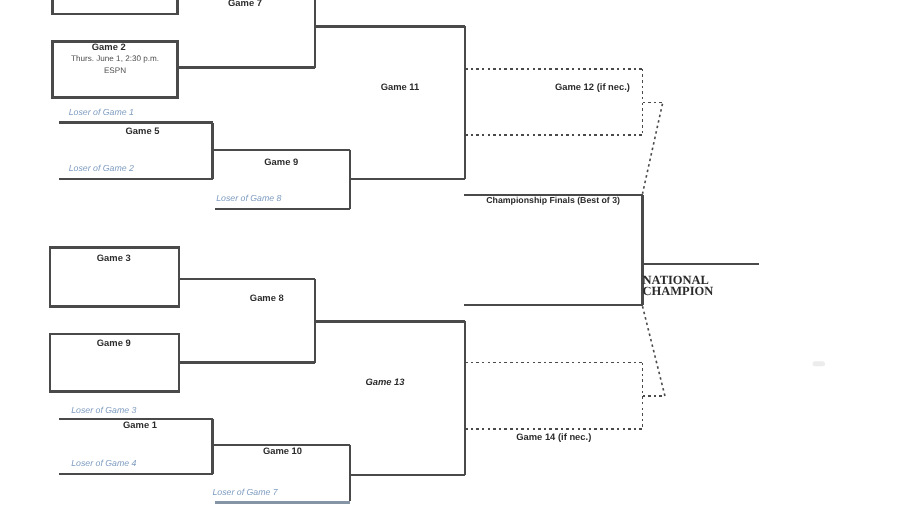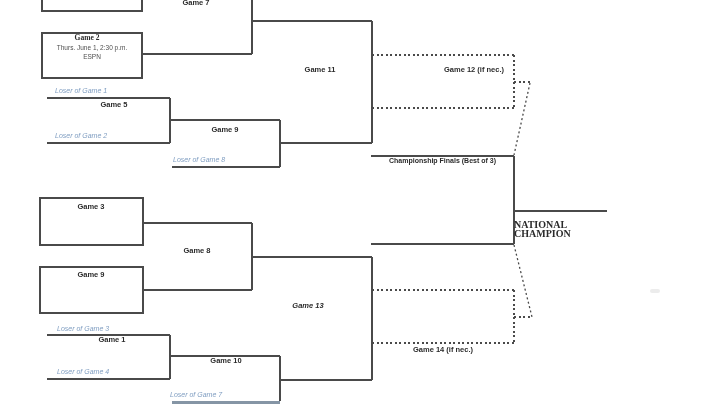--- a/index.html
+++ b/index.html
@@ -104,21 +104,21 @@
     <g stroke="#4a4a4a" stroke-width="1.3" fill="none" stroke-dasharray="2 2.5">
       <path d="M530,83 L514,155"></path>
       <path d="M514,245 L532,317"></path>
     </g>
   </svg>
 
   <div class="stray"></div>
 
   <div class="glabel" style="left:166px; top:-1px; width:60px;">Game 7</div>
 
-  <div class="glabel" style="left:42px; top:34px; width:90px;font-family:Liberation Serif, serif;">Game 2</div>
+  <div class="glabel" style="left:42px; top:34px; width:90px;">Game 2</div>
   <div class="detail" style="left:42px; top:44px; width:100px;">Thurs. June 1, 2:30 p.m.</div>
   <div class="detail" style="left:42px; top:53px; width:100px;">ESPN</div>
 
   <div class="loser" style="left:55px; top:87px;">Loser of Game 1</div>
   <div class="glabel" style="left:84px; top:101px; width:60px;">Game 5</div>
   <div class="loser" style="left:55px; top:132px;">Loser of Game 2</div>
 
   <div class="glabel" style="left:195px; top:126px; width:60px;">Game 9</div>
   <div class="loser" style="left:173px; top:156px;">Loser of Game 8</div>
 
@@ -126,21 +126,21 @@
   <div class="glabel" style="left:384px; top:66px; width:120px;text-align:right;">Game 12 (if nec.)</div>
 
   <div class="glabel" style="left:372px; top:157px; width:141px; font-size:7px;">Championship Finals (Best of 3)</div>
 
   <div class="champ" style="left:514px; top:220px; width:92px;">
     <div>NATIONAL</div>
     <div>CHAMPION</div>
   </div>
 
   <div class="glabel" style="left:61px; top:203px; width:60px;">Game 3</div>
-  <div class="glabel" style="left:167px; top:247px; width:60px;">Game 8</div>
+  <div class="glabel" style="left:167px; top:235px; width:60px;text-align:right;">Game 8</div>
   <div class="glabel" style="left:61px; top:271px; width:60px;">Game 9</div>
 
   <div class="glabel" style="left:278px; top:302px; width:60px;font-style:italic;">Game 13</div>
   <div class="glabel" style="left:383px; top:302px; width:120px;margin-top:44px;">Game 14 (if nec.)</div>
 
   <div class="loser" style="left:57px; top:325px;">Loser of Game 3</div>
   <div class="glabel" style="left:82px; top:336px; width:60px;">Game 1</div>
   <div class="loser" style="left:57px; top:368px;">Loser of Game 4</div>
 
   <div class="glabel" style="left:196px; top:357px; width:60px;">Game 10</div>

